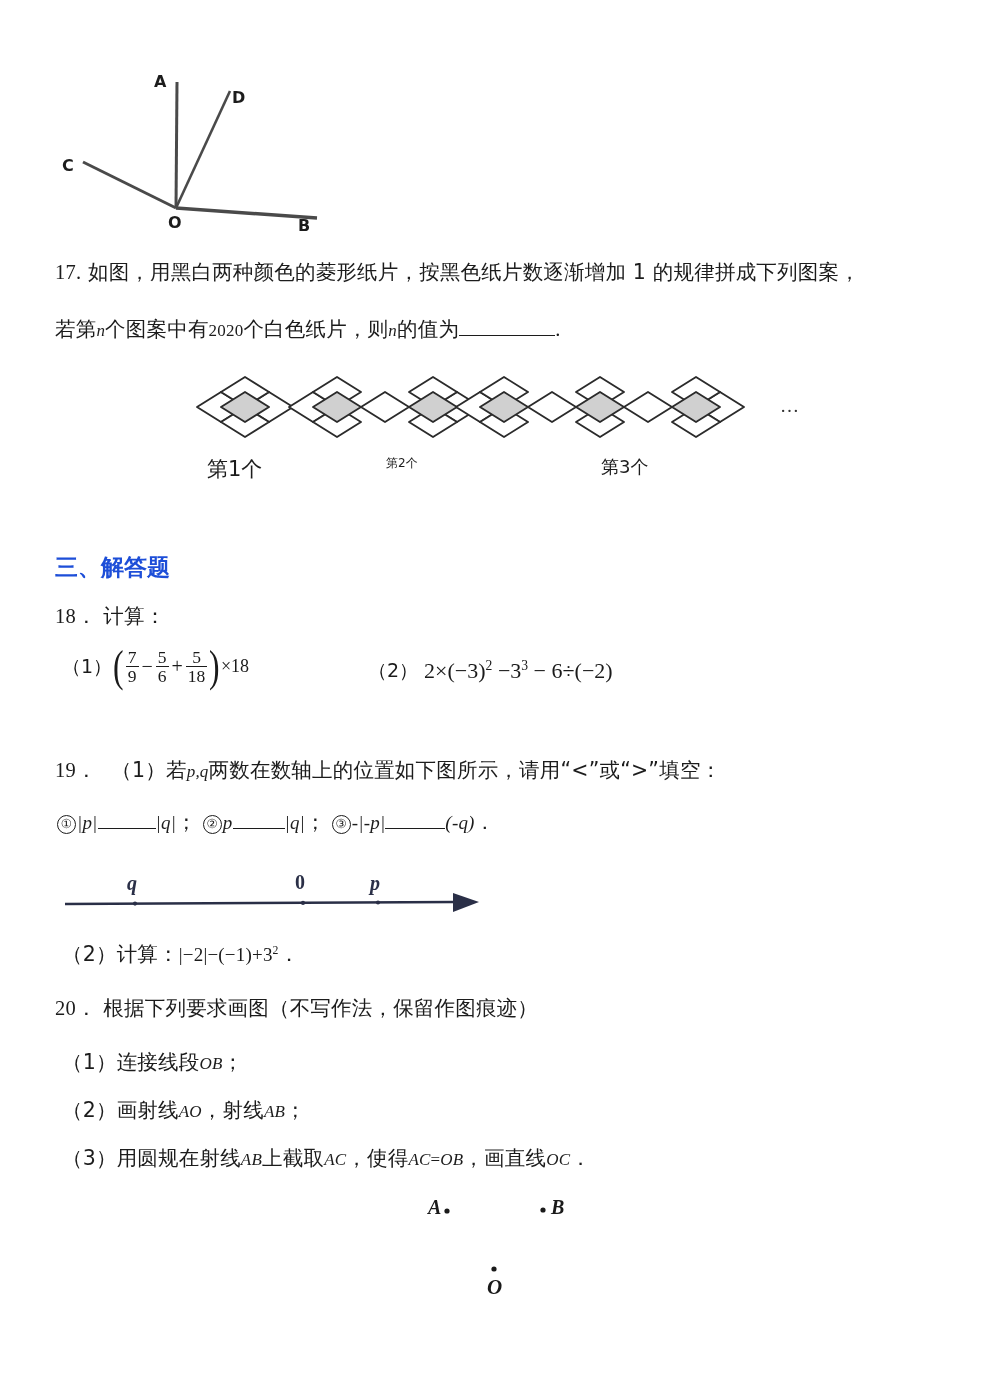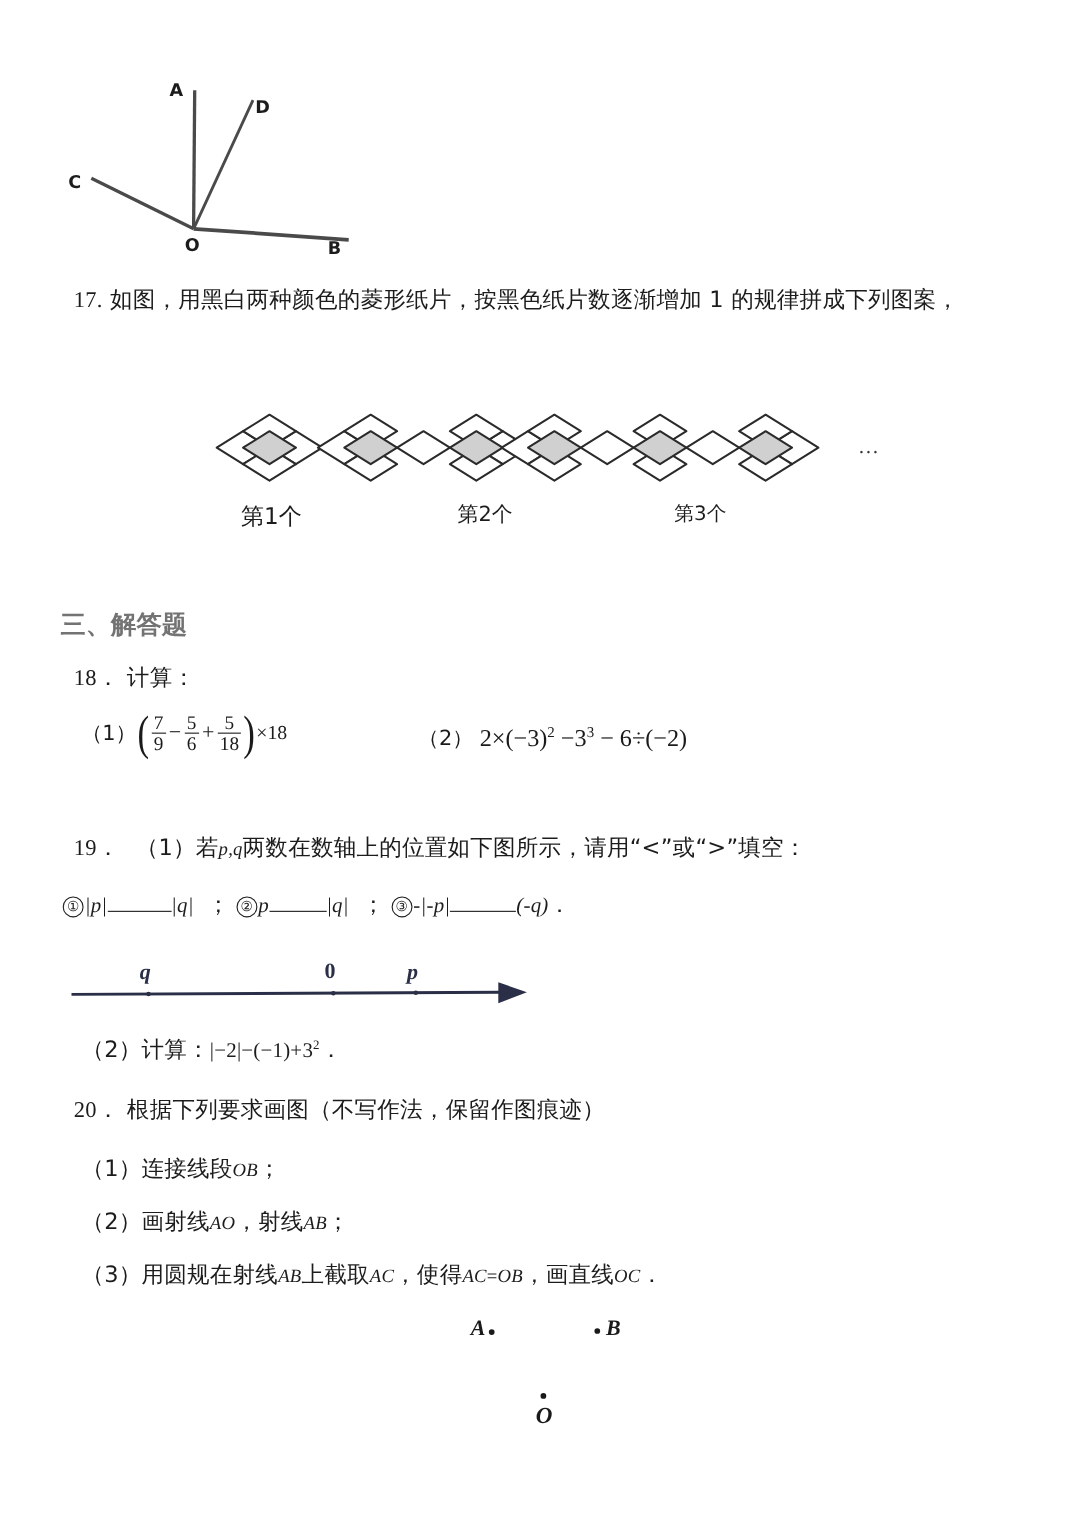--- a/index.html
+++ b/index.html
@@ -25,27 +25,27 @@
 
   
   .qline {
     position: absolute;
     font-size: 21.5px;
     line-height: 1.0;
     letter-spacing: 0.2px;
     white-space: nowrap;
     color: #1c1c1c;
   }
-  .cn { font-family: "DejaVu Sans", "Liberation Sans", sans-serif; font-size: 20.5px; margin-left: 12px; }
+  .cn { font-family: "DejaVu Sans", "Liberation Sans", sans-serif; font-size: 20.5px; }
   .section-head {
     position: absolute;
     font-family: "DejaVu Sans", "Liberation Sans", sans-serif;
     font-weight: bold;
     font-size: 23px;
-    color: #737373;
+    color: #1d4ed8;
     white-space: nowrap;
   }
   .num { font-family: "Liberation Serif", serif; }
   .ital { font-style: italic; font-family: "Liberation Serif", serif; }
   .small-ital { font-style: italic; font-family: "Liberation Serif", serif; font-size: 17px; }
   .blank-ul {
     display: inline-block;
     border-bottom: 1.6px solid #1c1c1c;
     vertical-align: baseline;
   }
@@ -127,20 +127,23 @@
     <span class="fig-label" style="left:12px; top:98px; font-weight:bold;">C</span>
     <span class="fig-label" style="left:118px; top:155px; font-weight:bold;">O</span>
     <span class="fig-label" style="left:248px; top:158px; font-weight:bold;">B</span>
   </div>
 
   <div class="qline cn" style="left:55px; top:262px;">
     <span class="num">17.</span>
     <span>如图，用黑白两种颜色的菱形纸片，按黑色纸片数逐渐增加 1 的规律拼成下列图案，</span>
   </div>
 
+  <div class="qline cn" style="left:55px; top:318px;">
+    <span>若第</span><span class="small-ital">n</span><span>个图案中有</span><span class="num" style="font-size:17px;">2020</span><span>个白色纸片，则</span><span class="small-ital">n</span><span>的值为</span><span class="blank-ul" style="width:96px; height:17px;"></span><span class="num">.</span>
+  </div>
 
   <div class="fig" style="left:185px; top:360px; width:630px; height:95px;">
     <svg width="630" height="95" viewBox="0 0 630 95">
       <defs>
         <g id="dia">
           <polygon points="0,-15 24,0 0,15 -24,0"></polygon>
         </g>
       </defs>
       <g stroke="#2b2b2b" stroke-width="1.9" stroke-linejoin="round">
 
@@ -191,21 +194,21 @@
             <polygon fill="#ffffff" points="0,0 24,15 0,30 -24,15"></polygon>
             <polygon fill="#d0d0d0" points="0,-15 24,0 0,15 -24,0"></polygon>
           </g>
         </g>
       </g>
       <text x="595" y="52" font-family="Liberation Serif, serif" font-size="19" fill="#333">…</text>
     </svg>
   </div>
 
   <span class="fig-label cn" style="left:207px; top:455px; font-size:21px;">第1个</span>
-  <span class="fig-label cn" style="left:404px; top:455px; font-size:19px;text-align:right;">第2个</span>
+  <span class="fig-label cn" style="left:386px; top:455px; font-size:12px;text-align:right;">第2个</span>
   <span class="fig-label cn" style="left:601px; top:455px; font-size:18px;">第3个</span>
 
   <div class="section-head" style="left:55px; top:552px;">三、解答题</div>
 
   <div class="qline cn" style="left:55px; top:606px;text-align:right;">
     <span class="num">18．</span>
     <span>计算：</span>
   </div>
 
   <div class="mathrow" style="left:62px; top:648px;">

